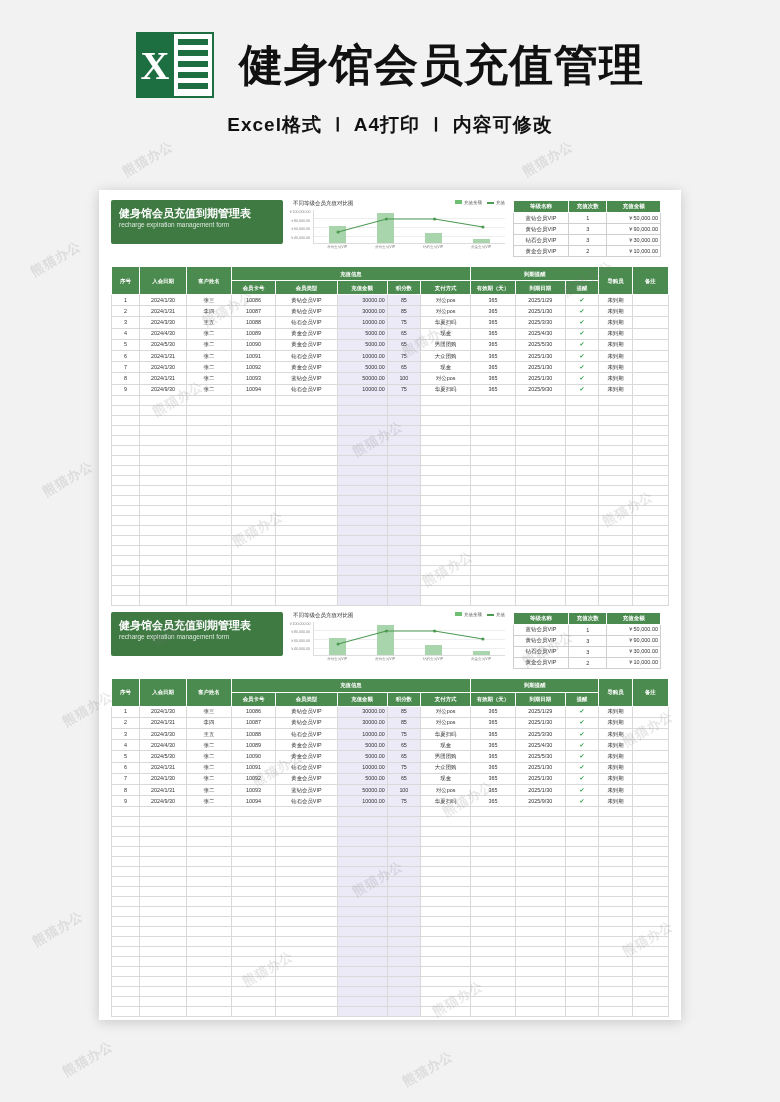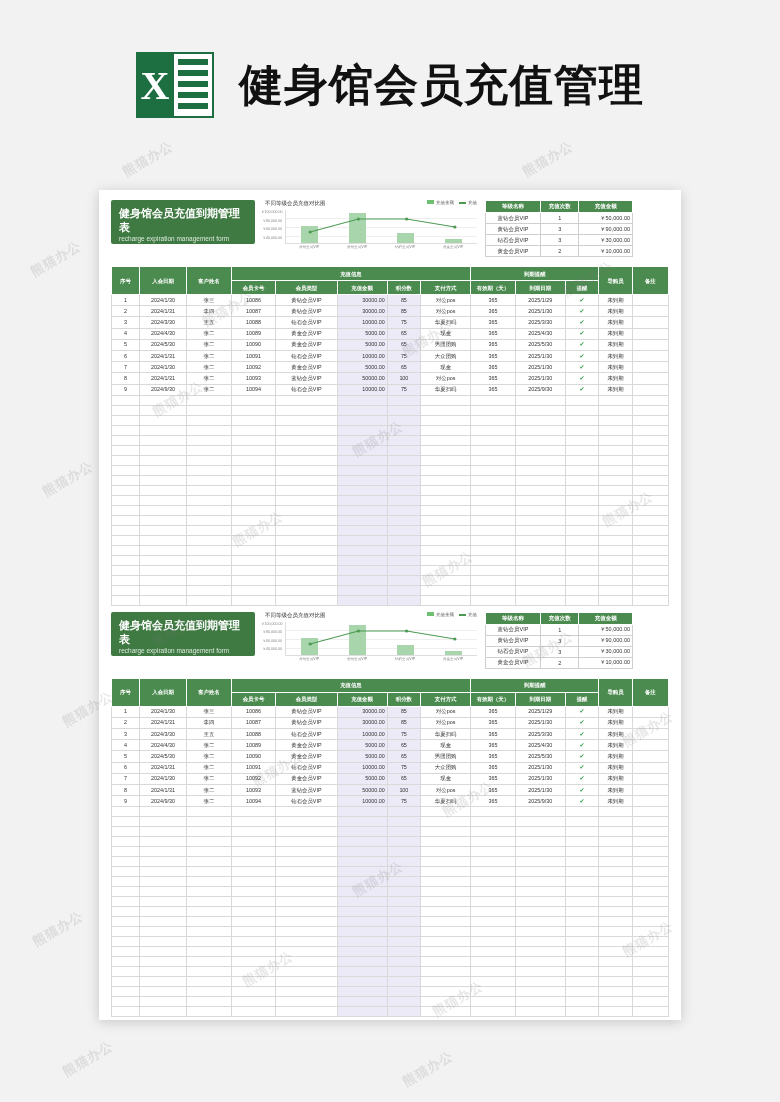--- a/index.html
+++ b/index.html
@@ -81,21 +81,21 @@
   }
 
   
   .block-top {
     display: flex;
     align-items: flex-start;
     gap: 6px;
     height: 62px;
   }
   .title-card {
-    width: 144px; height: 44px;
+    width: 172px; height: 44px;
     background: #3e7a42;
     color: #fff;
     border-radius: 2px;
     padding: 6px 8px;
   }
   .title-card .cn {
     font-size: 11px; font-weight: bold; line-height: 14px;
   }
   .title-card .en {
     font-size: 6.5px; line-height: 10px; color:#dfe9df;
@@ -206,20 +206,21 @@
       <div class="right">
         <i></i>
           <i></i>
           <i></i>
           <i></i>
           <i></i>
       </div>
     </div>
     <div class="banner-title">健身馆会员充值管理</div>
   </div>
+  <div class="banner-sub">Excel格式 Ⅰ A4打印 Ⅰ 内容可修改</div>
 </div>
 
 <div class="sheet">
 
   <div class="block-top">
     <div class="title-card">
       <div class="cn">健身馆会员充值到期管理表</div>
       <div class="en">recharge expiration management form</div>
     </div>
 

